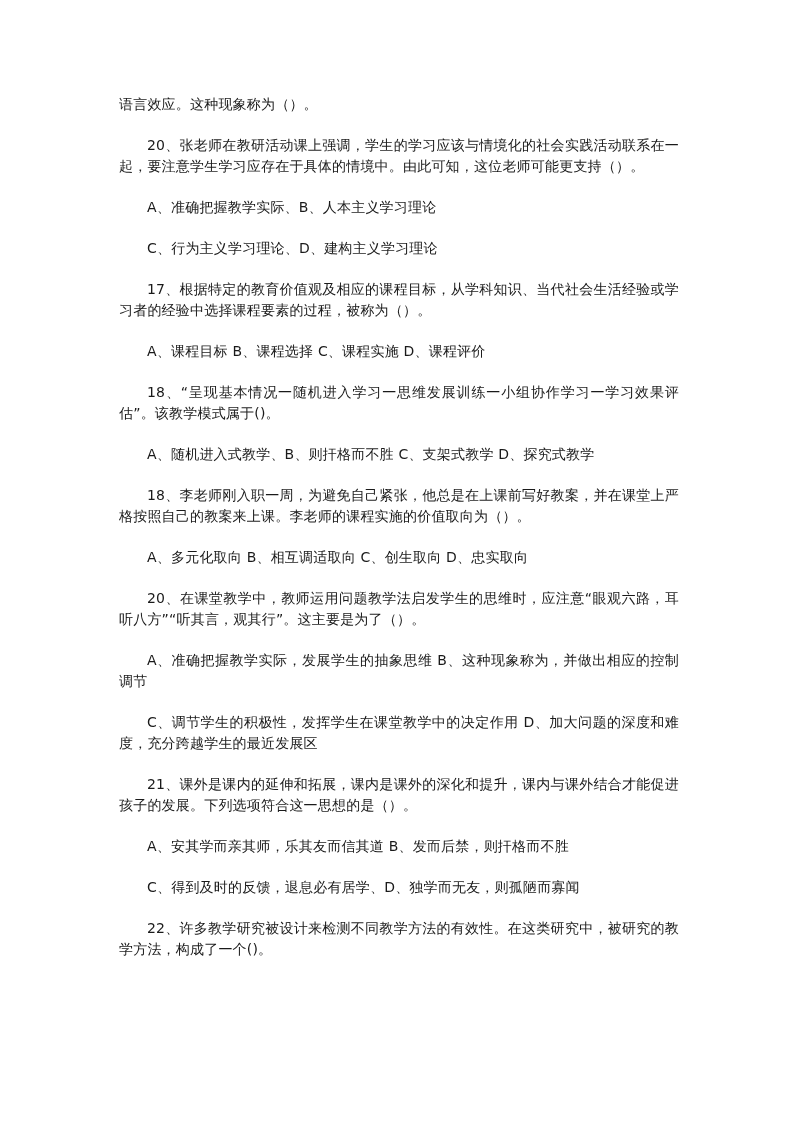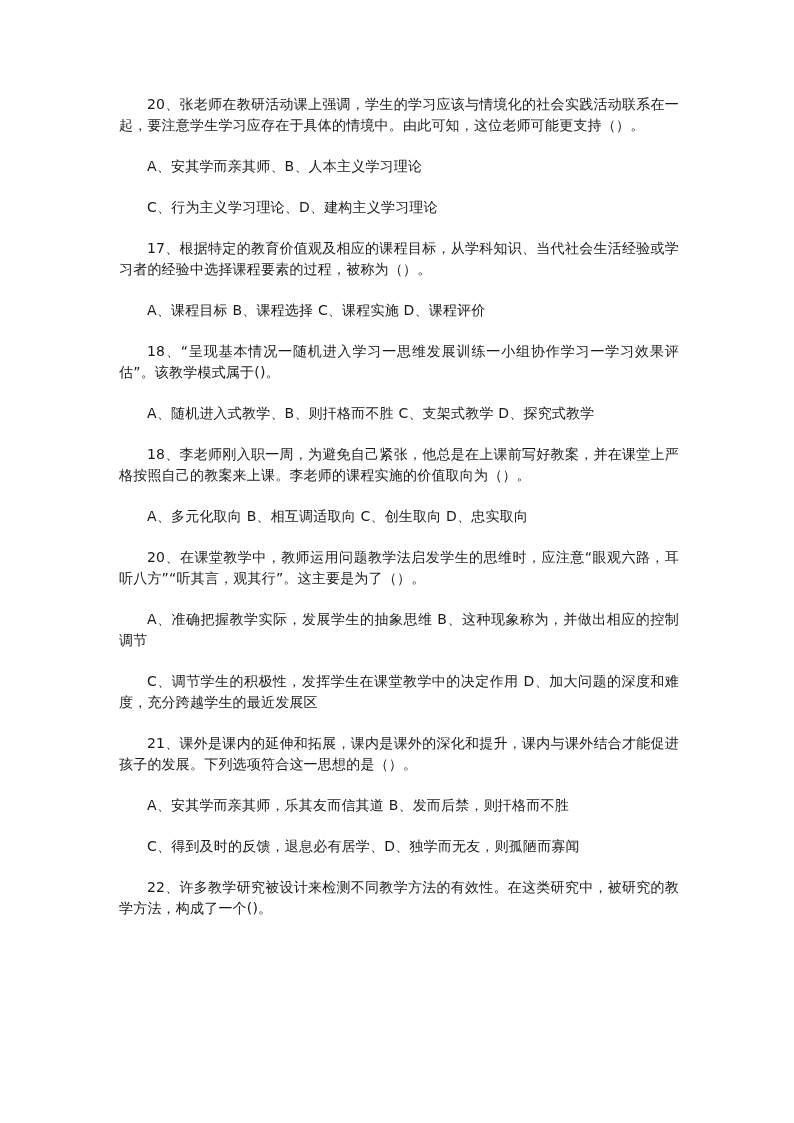--- a/index.html
+++ b/index.html
@@ -19,22 +19,23 @@
     text-indent: 28px;
     text-align: justify;
     letter-spacing: 0.2px;
   }
   .para.first { text-indent: 0; }
 </style>
 </head>
 <body>
 
 <div class="page">
+  <p class="para first">语言效应。这种现象称为（）。</p>
   <p class="para">20、张老师在教研活动课上强调，学生的学习应该与情境化的社会实践活动联系在一起，要注意学生学习应存在于具体的情境中。由此可知，这位老师可能更支持（）。</p>
-  <p class="para">A、安其学而亲其师、B、人本主义学习理论</p>
+  <p class="para">A、准确把握教学实际、B、人本主义学习理论</p>
   <p class="para">C、行为主义学习理论、D、建构主义学习理论</p>
   <p class="para">17、根据特定的教育价值观及相应的课程目标，从学科知识、当代社会生活经验或学习者的经验中选择课程要素的过程，被称为（）。</p>
   <p class="para">A、课程目标 B、课程选择 C、课程实施 D、课程评价</p>
   <p class="para">18、“呈现基本情况一随机进入学习一思维发展训练一小组协作学习一学习效果评估”。该教学模式属于()。</p>
   <p class="para">A、随机进入式教学、B、则扞格而不胜 C、支架式教学 D、探究式教学</p>
   <p class="para">18、李老师刚入职一周，为避免自己紧张，他总是在上课前写好教案，并在课堂上严格按照自己的教案来上课。李老师的课程实施的价值取向为（）。</p>
   <p class="para">A、多元化取向 B、相互调适取向 C、创生取向 D、忠实取向</p>
   <p class="para">20、在课堂教学中，教师运用问题教学法启发学生的思维时，应注意“眼观六路，耳听八方”“听其言，观其行”。这主要是为了（）。</p>
   <p class="para">A、准确把握教学实际，发展学生的抽象思维 B、这种现象称为，并做出相应的控制调节</p>
   <p class="para">C、调节学生的积极性，发挥学生在课堂教学中的决定作用 D、加大问题的深度和难度，充分跨越学生的最近发展区</p>

